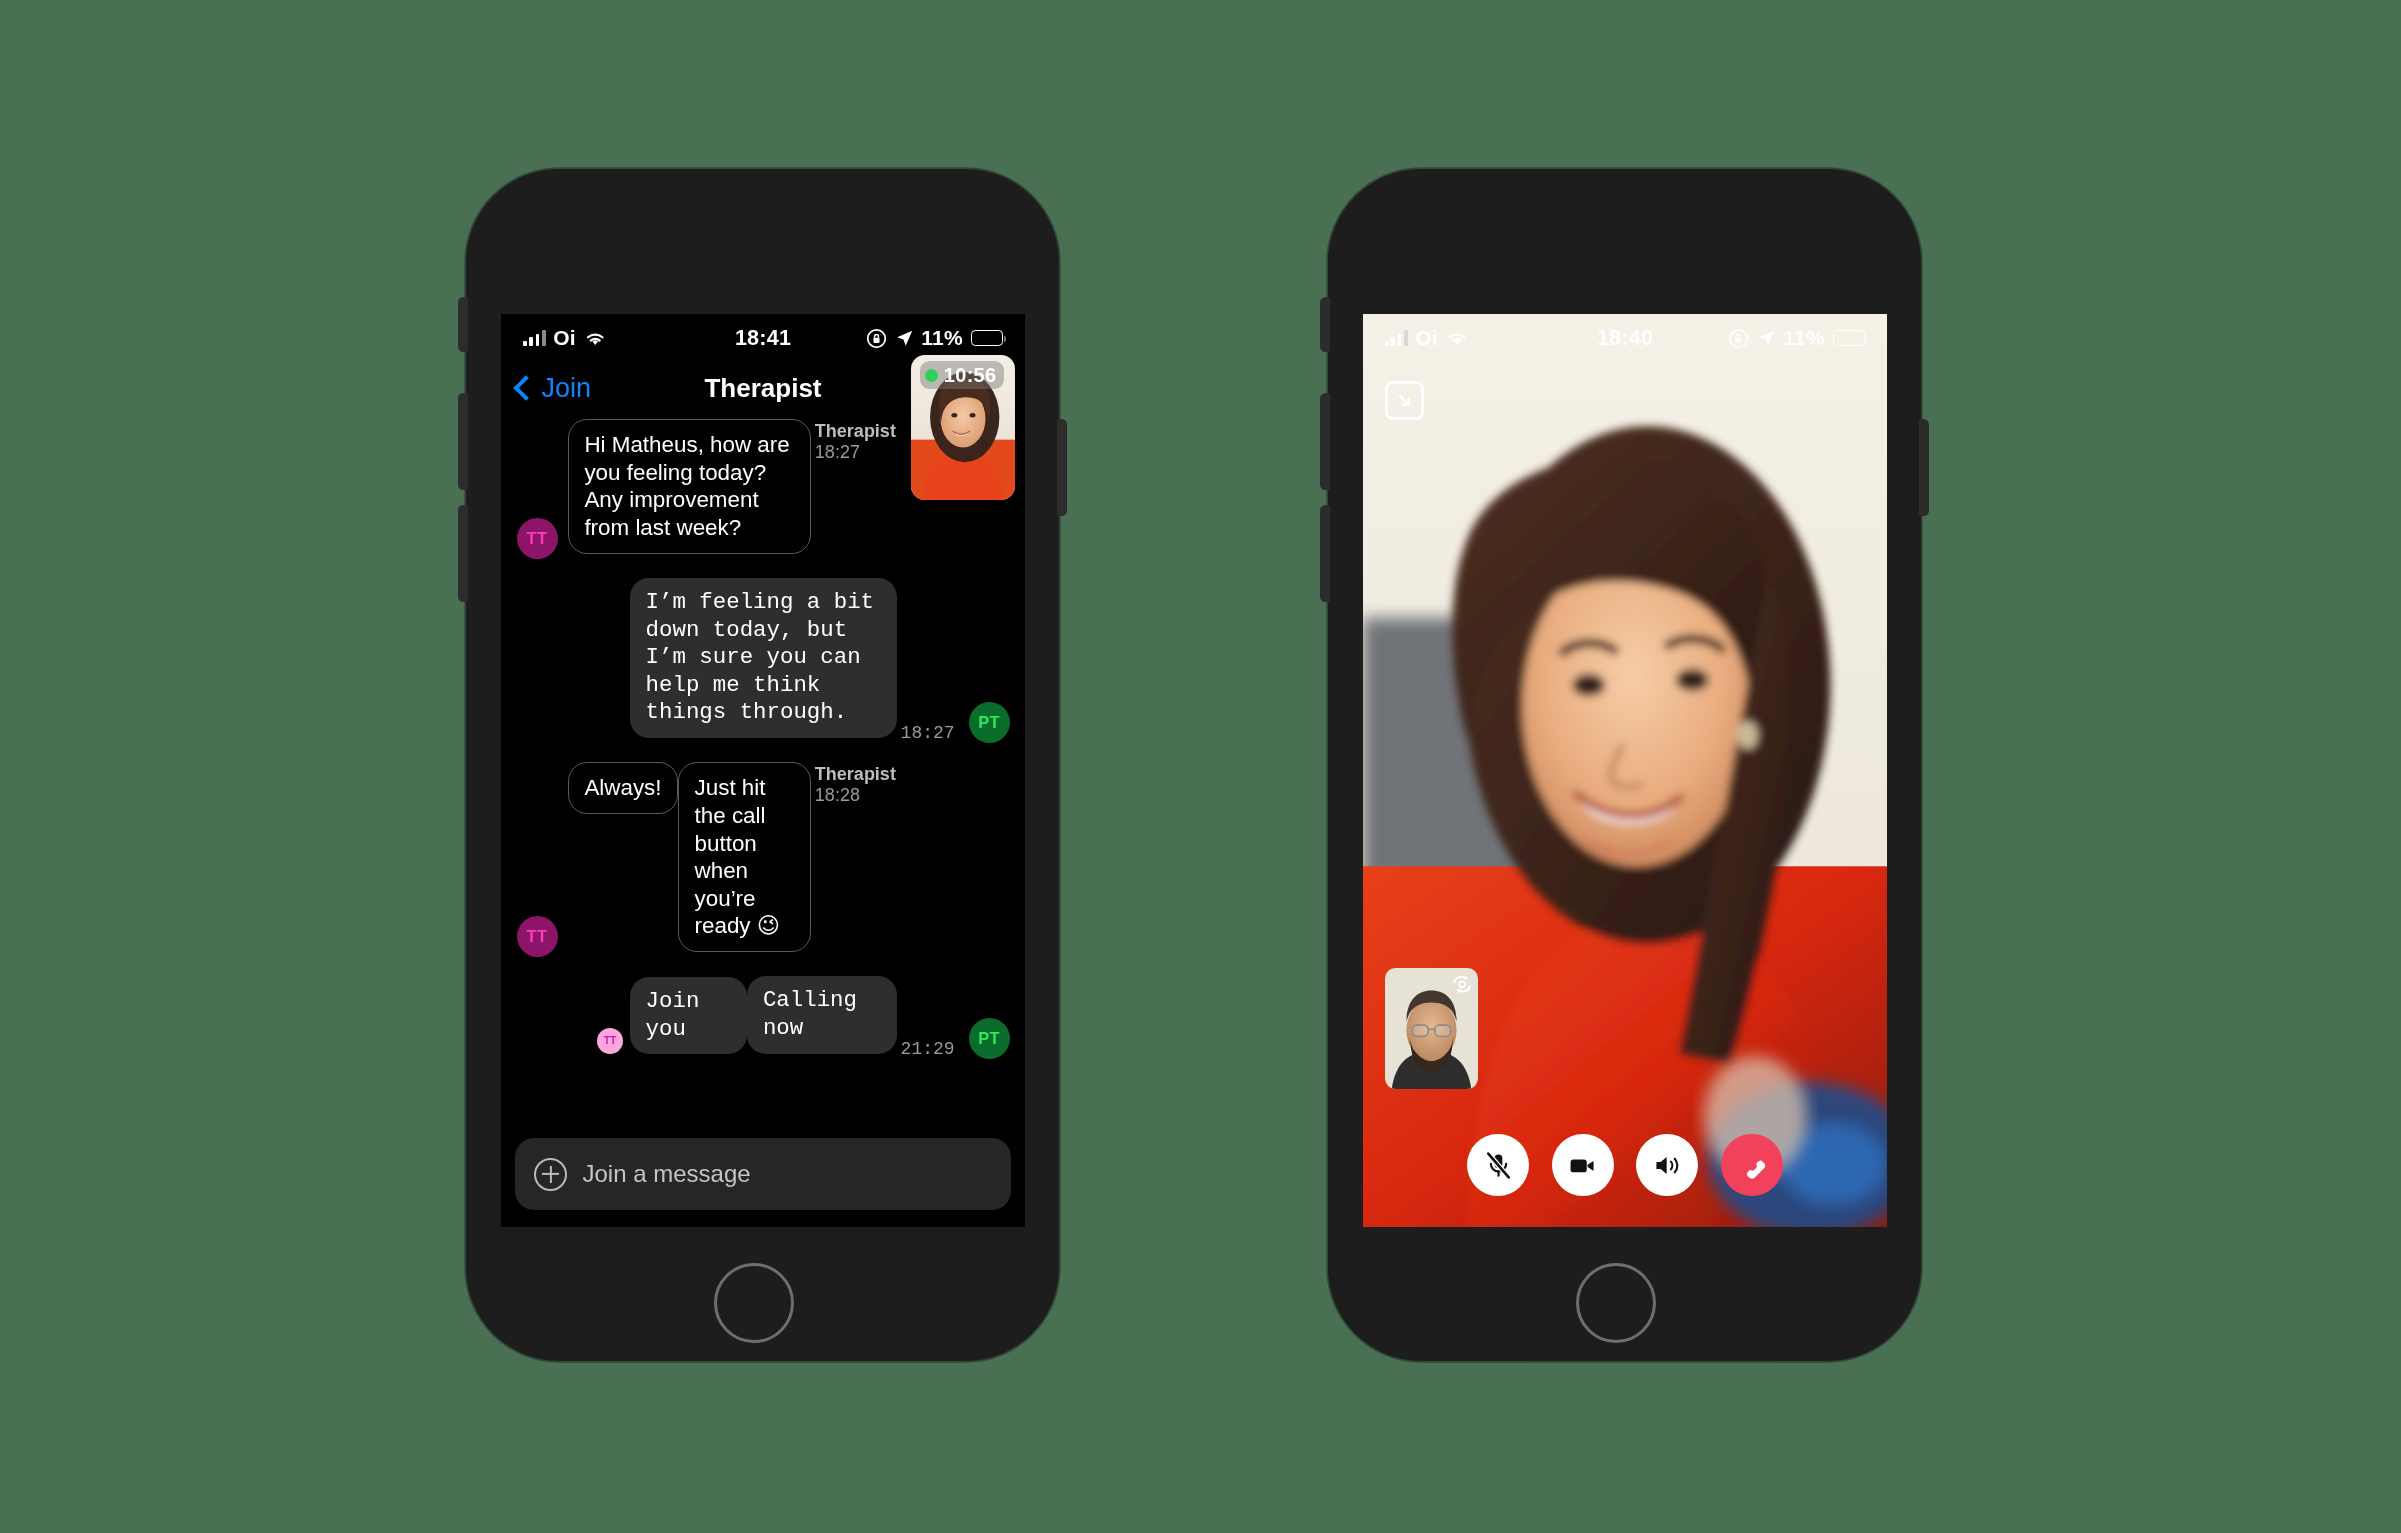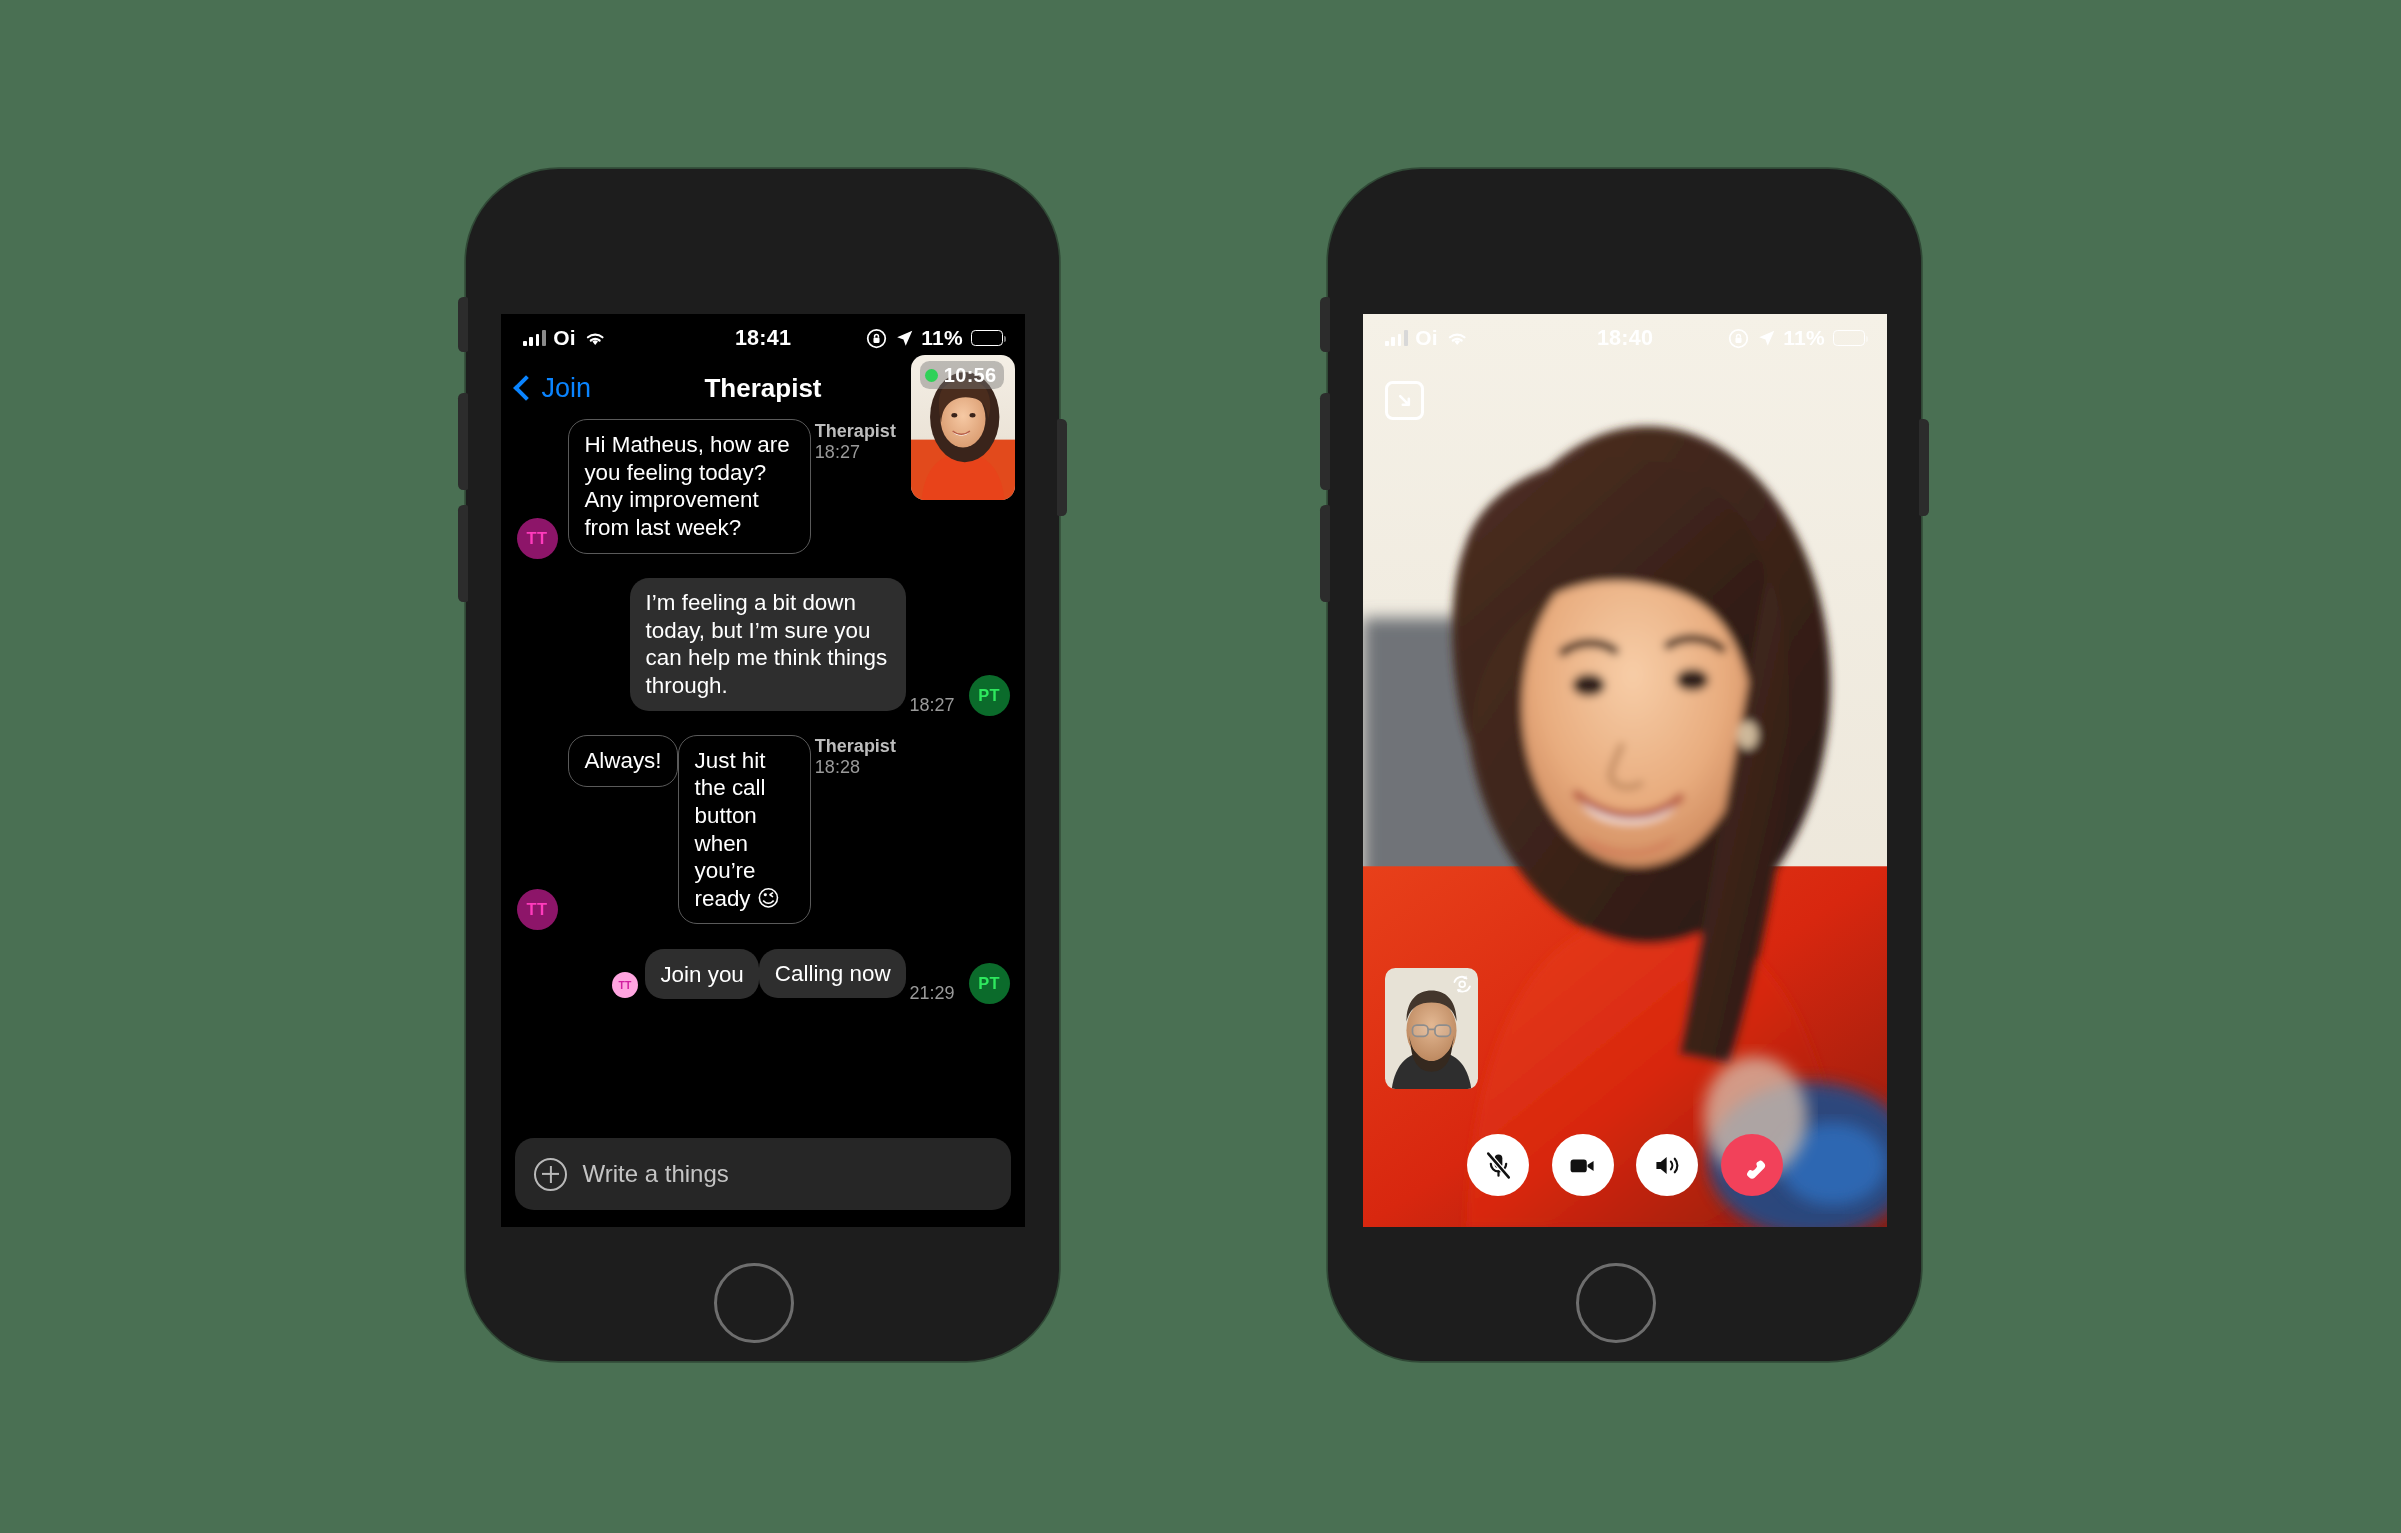--- a/index.html
+++ b/index.html
@@ -88,21 +88,21 @@
   .stack{display:flex;flex-direction:row;max-width:328px;}
   .stack.out{align-items:flex-end;}
   .bub{border-radius:19px;padding:11.2px 15.5px;font-size:22.4px;line-height:1.23;
        color:#fff;margin-bottom:5.2px;word-wrap:break-word;}
   .bub.filled{background:#2e2e2e;}
   .bub.outline{background:#000;border:1.7px solid #5a5a5a;}
   .meta{font-size:18px;color:#9a9a9a;margin:1.7px 0 0 3.5px;}
   .meta b{color:#bdbdbd;font-weight:700;}
   .meta.r{align-self:flex-end;margin-right:3.5px;}
   .gap-l{margin-left:10.4px;}
-  .gap-r{margin-right:10.4px;}
+  .gap-r{margin-right:10.4px;font-family:Liberation Mono, monospace;}
   .spacer{height:15.5px;}
 
   
   .composer{position:absolute;left:14px;right:14px;bottom:17px;height:72px;background:#262626;
             border-radius:19px;display:flex;align-items:center;padding:0 19px;box-sizing:border-box;gap:15.5px;
             cursor:text;}
   .plus{width:29px;height:29px;border:2.2px solid #b9b9b9;border-radius:50%;position:relative;flex:none;}
   .plus::before,.plus::after{content:"";position:absolute;background:#b9b9b9;}
   .plus::before{left:50%;top:6px;bottom:6px;width:2.2px;transform:translateX(-50%);}
   .plus::after{top:50%;left:6px;right:6px;height:2.2px;transform:translateY(-50%);}
@@ -253,21 +253,21 @@
           <div class="stack out gap-r">
             <div class="bub filled" style="margin-bottom:4.3px;">Join you</div>
             <div class="bub filled">Calling now</div>
             <div class="meta r">21:29</div>
           </div>
           <div class="avatar av-pt">PT</div>
         </div>
 
         <div class="composer">
           <span class="plus"></span>
-          <span class="ph">Write a things</span>
+          <span class="ph">Join a message</span>
         </div>
       </div>
     </div>
 
     <div class="home-btn"></div>
   </div>
 
   <div class="phone" id="phone2">
     <div class="side-btn l" style="top:128px;height:55px;"></div>
     <div class="side-btn l" style="top:224px;height:97px;"></div>

